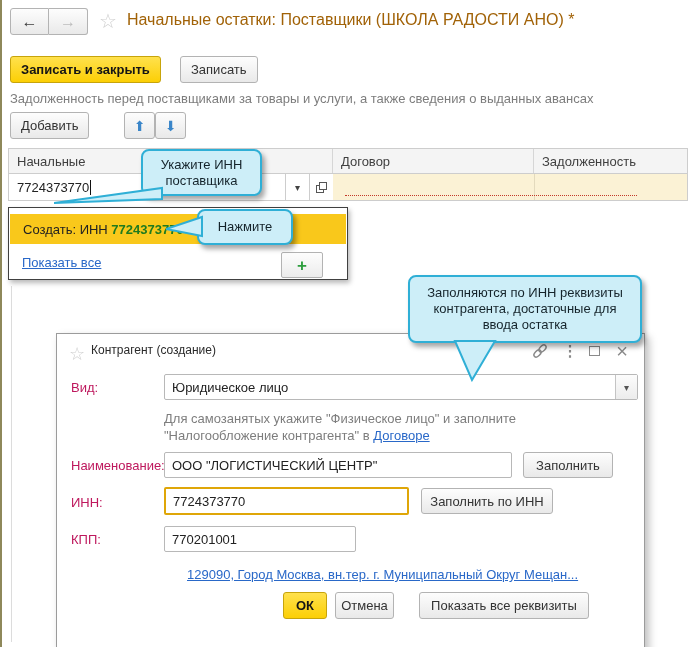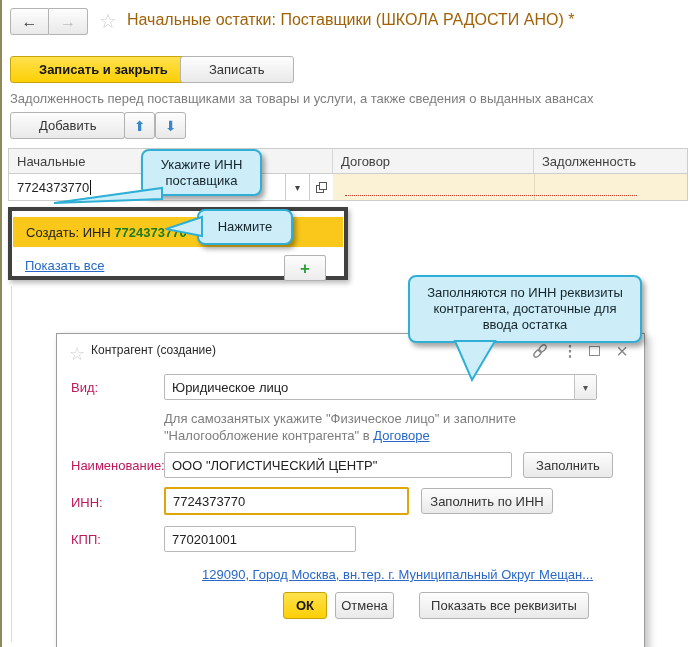--- a/index.html
+++ b/index.html
@@ -6,21 +6,21 @@
   html,body { margin:0; padding:0; }
   body {
     width:690px; height:647px; position:relative; overflow:hidden;
     background:#fff; font-family:"Liberation Sans", sans-serif; color:#222;
   }
   .abs { position:absolute; }
   .left-strip { left:0; top:0; width:2px; height:647px; background:#8e885a; }
 
   
   .btn {
-    position:absolute; height:27px; padding:0 28px;
+    position:absolute; height:27px; padding:0 10px;
     background:linear-gradient(#fdfdfd,#e9e9e9);
     border:1px solid #b3b3b3; border-radius:3px;
     font-family:"Liberation Sans",sans-serif; font-size:13px; color:#333;
     display:flex; align-items:center; justify-content:center; cursor:pointer;
   }
   .btn.yellow {
     background:linear-gradient(#ffe14d,#fccf05);
     border-color:#c7a40b; font-weight:bold; color:#151515;
   }
 
@@ -63,21 +63,21 @@
     display:flex; align-items:center; justify-content:center; cursor:pointer;
   }
   .cellbtn.dd { right:24px; font-size:10px; color:#444; }
   .cellbtn.open { right:0; }
   .dotted-line { left:345px; top:195px; width:292px; height:1px; border-bottom:1px dotted #c33a2a; z-index:5; }
   .vline-remnant { left:11px; top:286px; width:1px; height:356px; background:#dcdcdc; }
 
   
   .ddpanel {
     left:8px; top:207px; width:340px; height:73px; background:#fff;
-    border:4px solid #404040; box-shadow:2px 3px 5px rgba(0,0,0,.28); z-index:10;
+    border:1px solid #404040; box-shadow:2px 3px 5px rgba(0,0,0,.28); z-index:10;
   }
   .createrow {
     position:absolute; left:1px; right:1px; top:6px; height:30px;
     background:#f9c81b; display:flex; align-items:center; padding-left:13px;
     font-size:13px; color:#222; cursor:pointer;
   }
   .createrow .green { color:#1f7a1f; font-weight:bold; white-space:pre; }
   .createrow .lbl { white-space:pre; }
   .showall {
     position:absolute; left:13px; top:47px; font-size:13px;
@@ -124,21 +124,21 @@
   }
   .field.combo { padding-right:26px; }
   .combo-arrow {
     position:absolute; right:0; top:0; bottom:0; width:22px;
     border-left:1px solid #c4c4c4; background:linear-gradient(#fcfcfc,#ececec);
     display:flex; align-items:center; justify-content:center; font-size:10px; color:#555; cursor:pointer;
   }
   .field.inn-hl { border:2px solid #dfa608; }
   .hint { position:absolute; left:107px; top:76px; width:450px; font-size:13px; color:#7d7d7d; line-height:17px; }
   .hint .link, .addr-link, .hint-link { color:#2968c8; text-decoration:underline; cursor:pointer; }
-  .addr-link { position:absolute; left:130px; top:233px; font-size:13px; white-space:nowrap;margin-left:15px; }
+  .addr-link { position:absolute; left:130px; top:233px; font-size:13px; white-space:nowrap; }
 </style>
 </head>
 <body>
 
 <div class="abs left-strip"></div>
 
 <div class="abs navgroup">
   <button class="navbtn back">
       <span>←</span>
     </button>
@@ -229,21 +229,21 @@
       </g>
     </svg>
   </span>
   <span class="ticon dots">⋮</span>
   <span class="ticon maxi">
       <span class="maxbox"></span>
     </span>
   <span class="ticon closei">×</span>
 
   <div class="dlg-label" style="top:46px;">Вид:</div>
-  <div class="field combo" style="left:107px;top:40px;width:433px;height:26px;">
+  <div class="field combo" style="left:107px;top:40px;width:474px;height:26px;">
     <span>Юридическое лицо</span>
     <span class="combo-arrow">
         <span>▾</span>
       </span>
   </div>
 
   <div class="hint">
     <span>Для самозанятых укажите "Физическое лицо" и заполните</span><br>
     <span>"Налогообложение контрагента" в </span><span class="hint-link">Договоре</span>
   </div>

